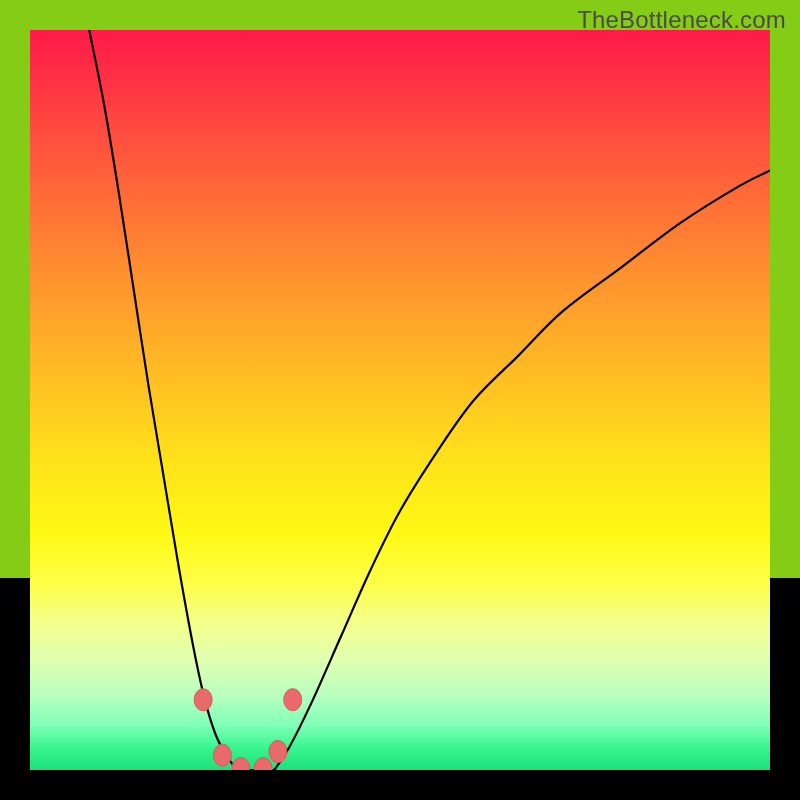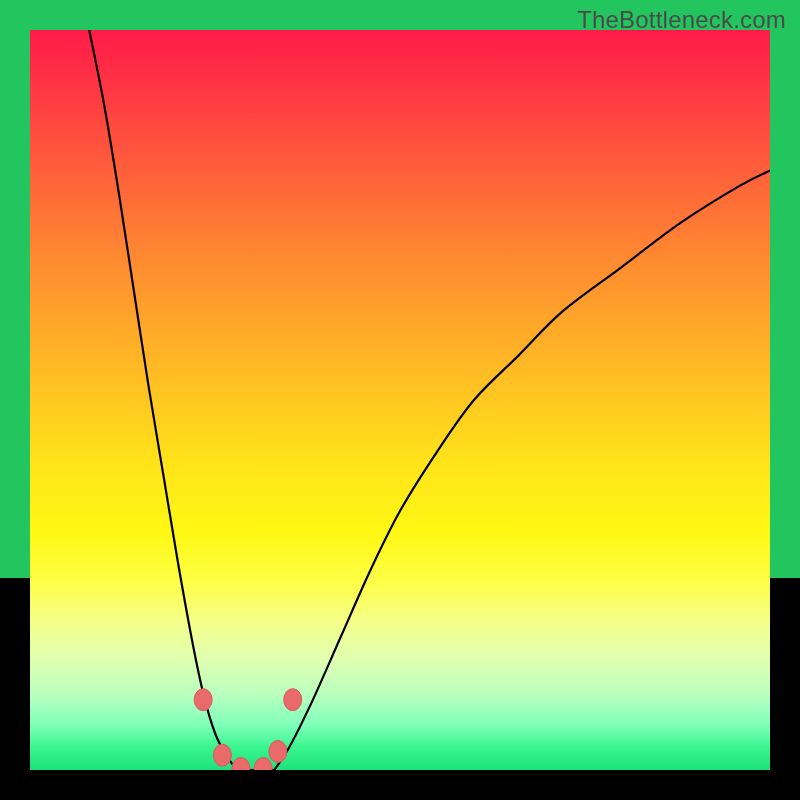--- a/index.html
+++ b/index.html
@@ -8,21 +8,21 @@
     width: 800px;
     height: 800px;
     overflow: hidden;
     background: #000;
     font-family: Arial, Helvetica, sans-serif;
   }
   .frame {
     position: relative;
     width: 800px;
     height: 578px;
-    background: #22c55e;
+    background: #84cc16;
   }
   .plot-area {
     position: absolute;
     left: 30px;
     top: 30px;
     width: 740px;
     height: 740px;
     background: linear-gradient(to bottom,
       #ff1a49 0%,
       #ff3e42 10%,

